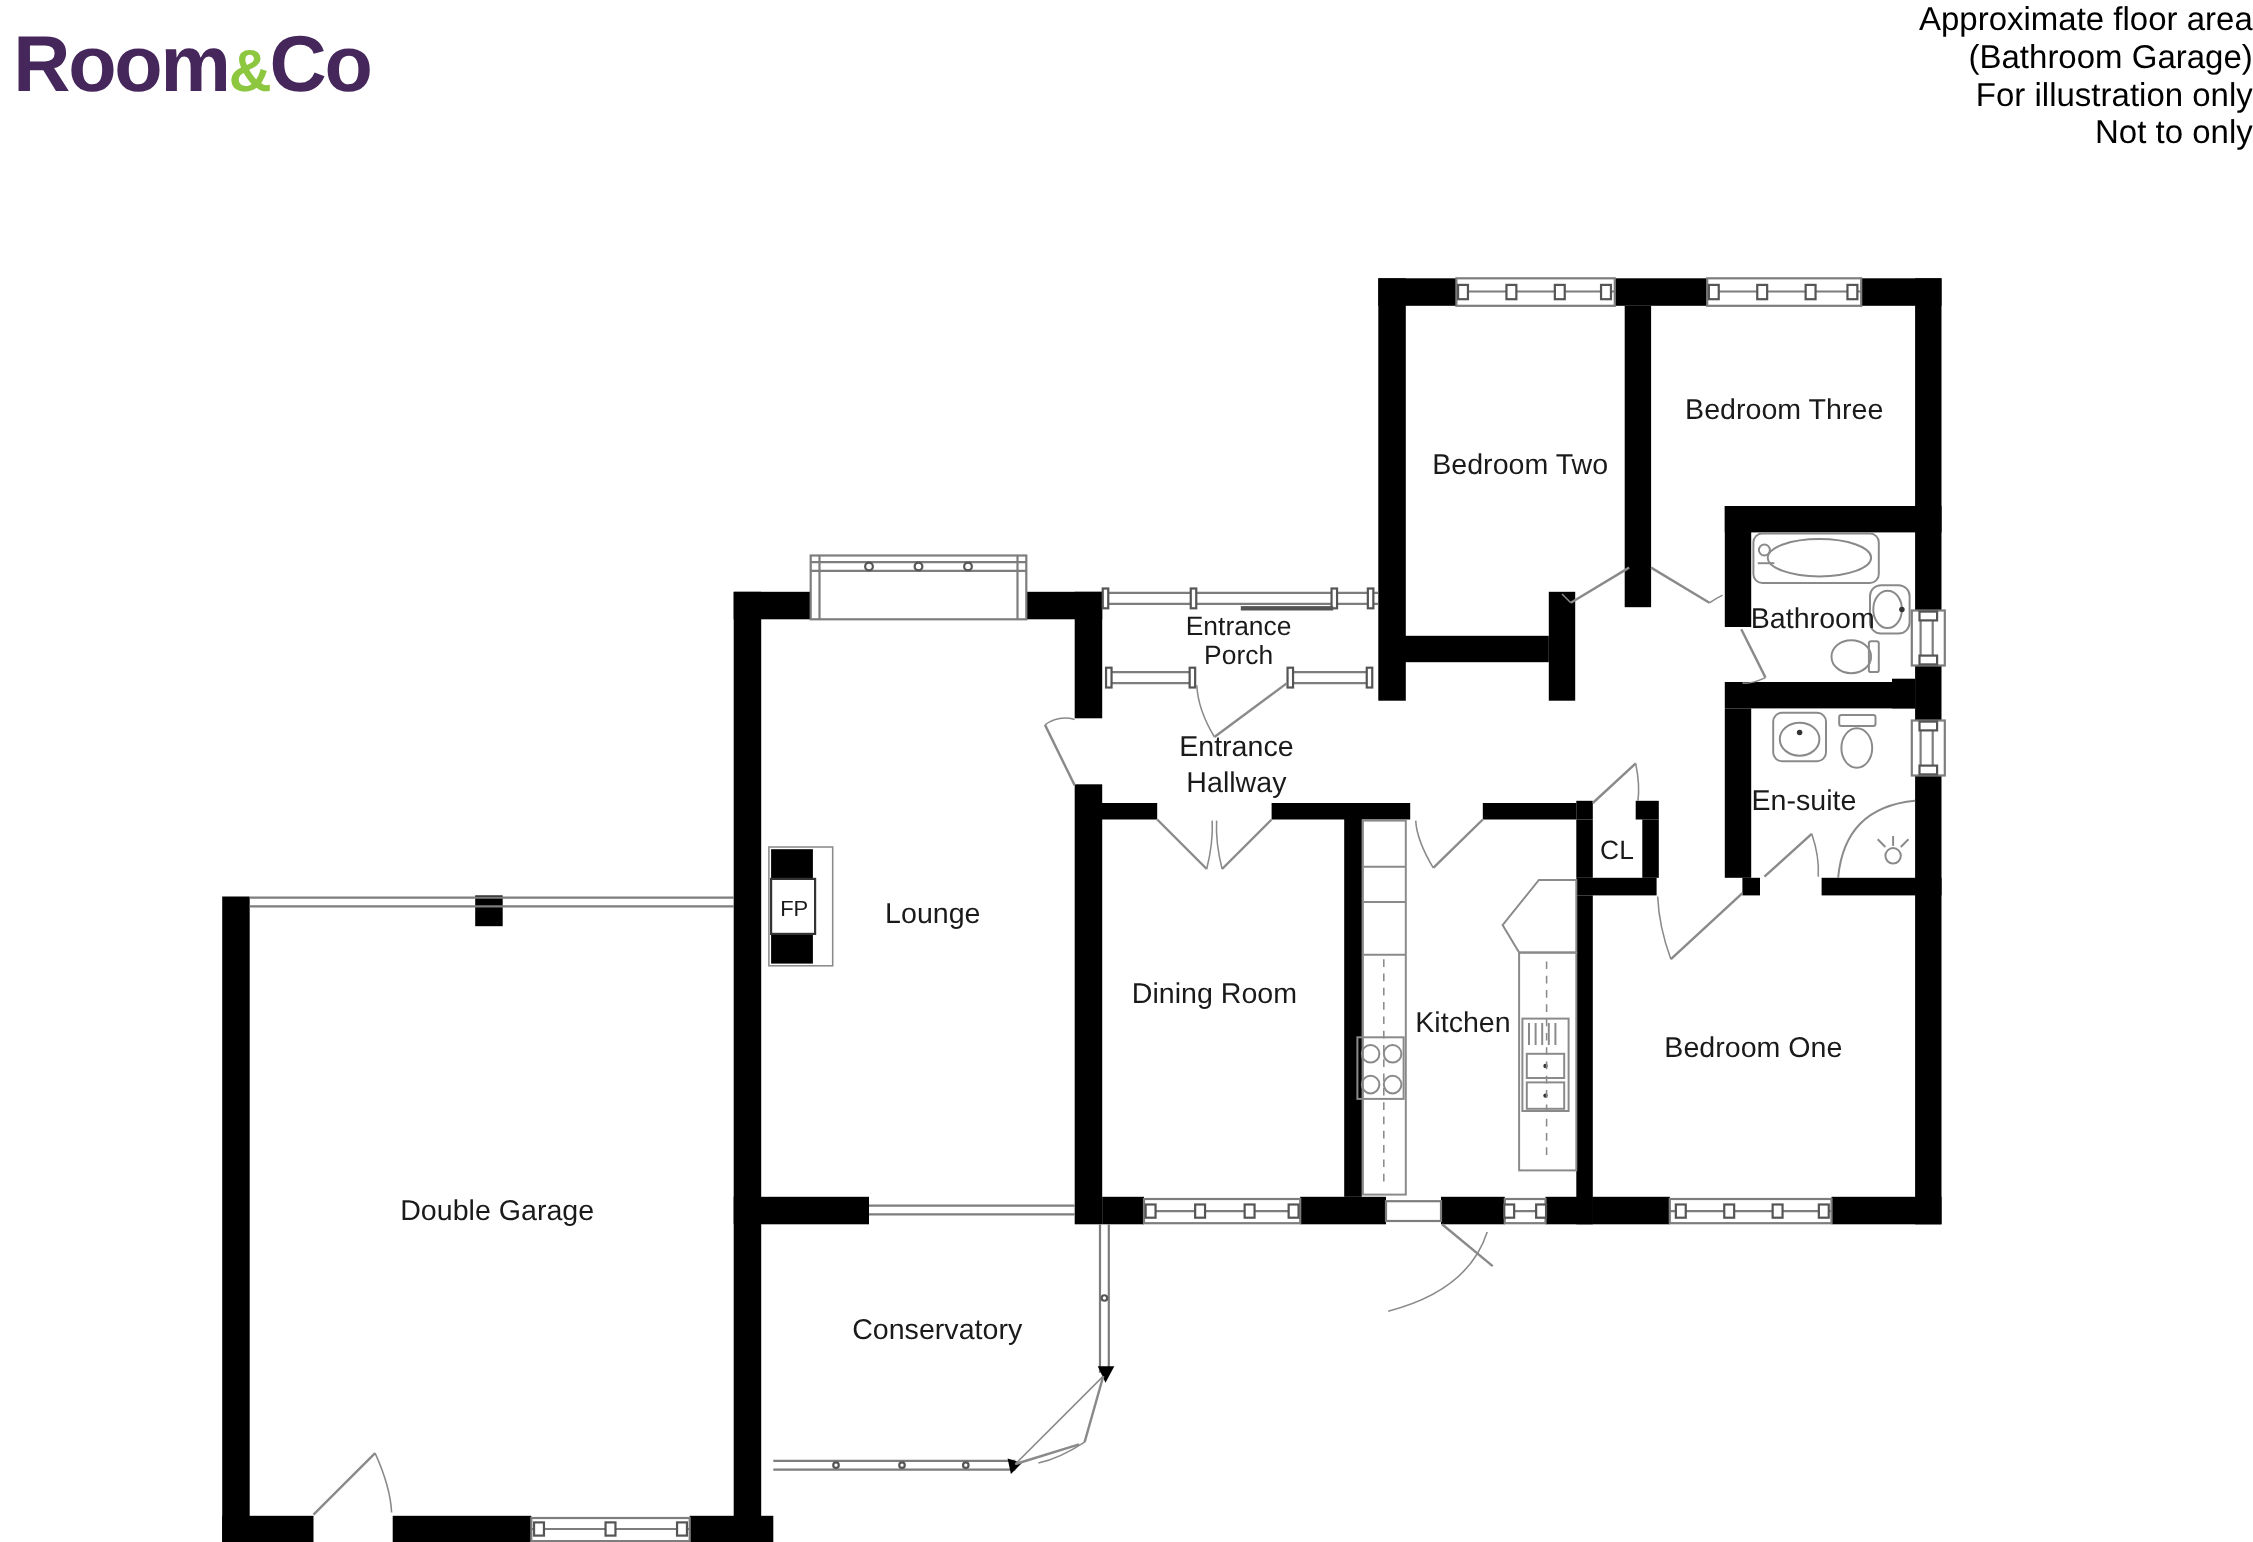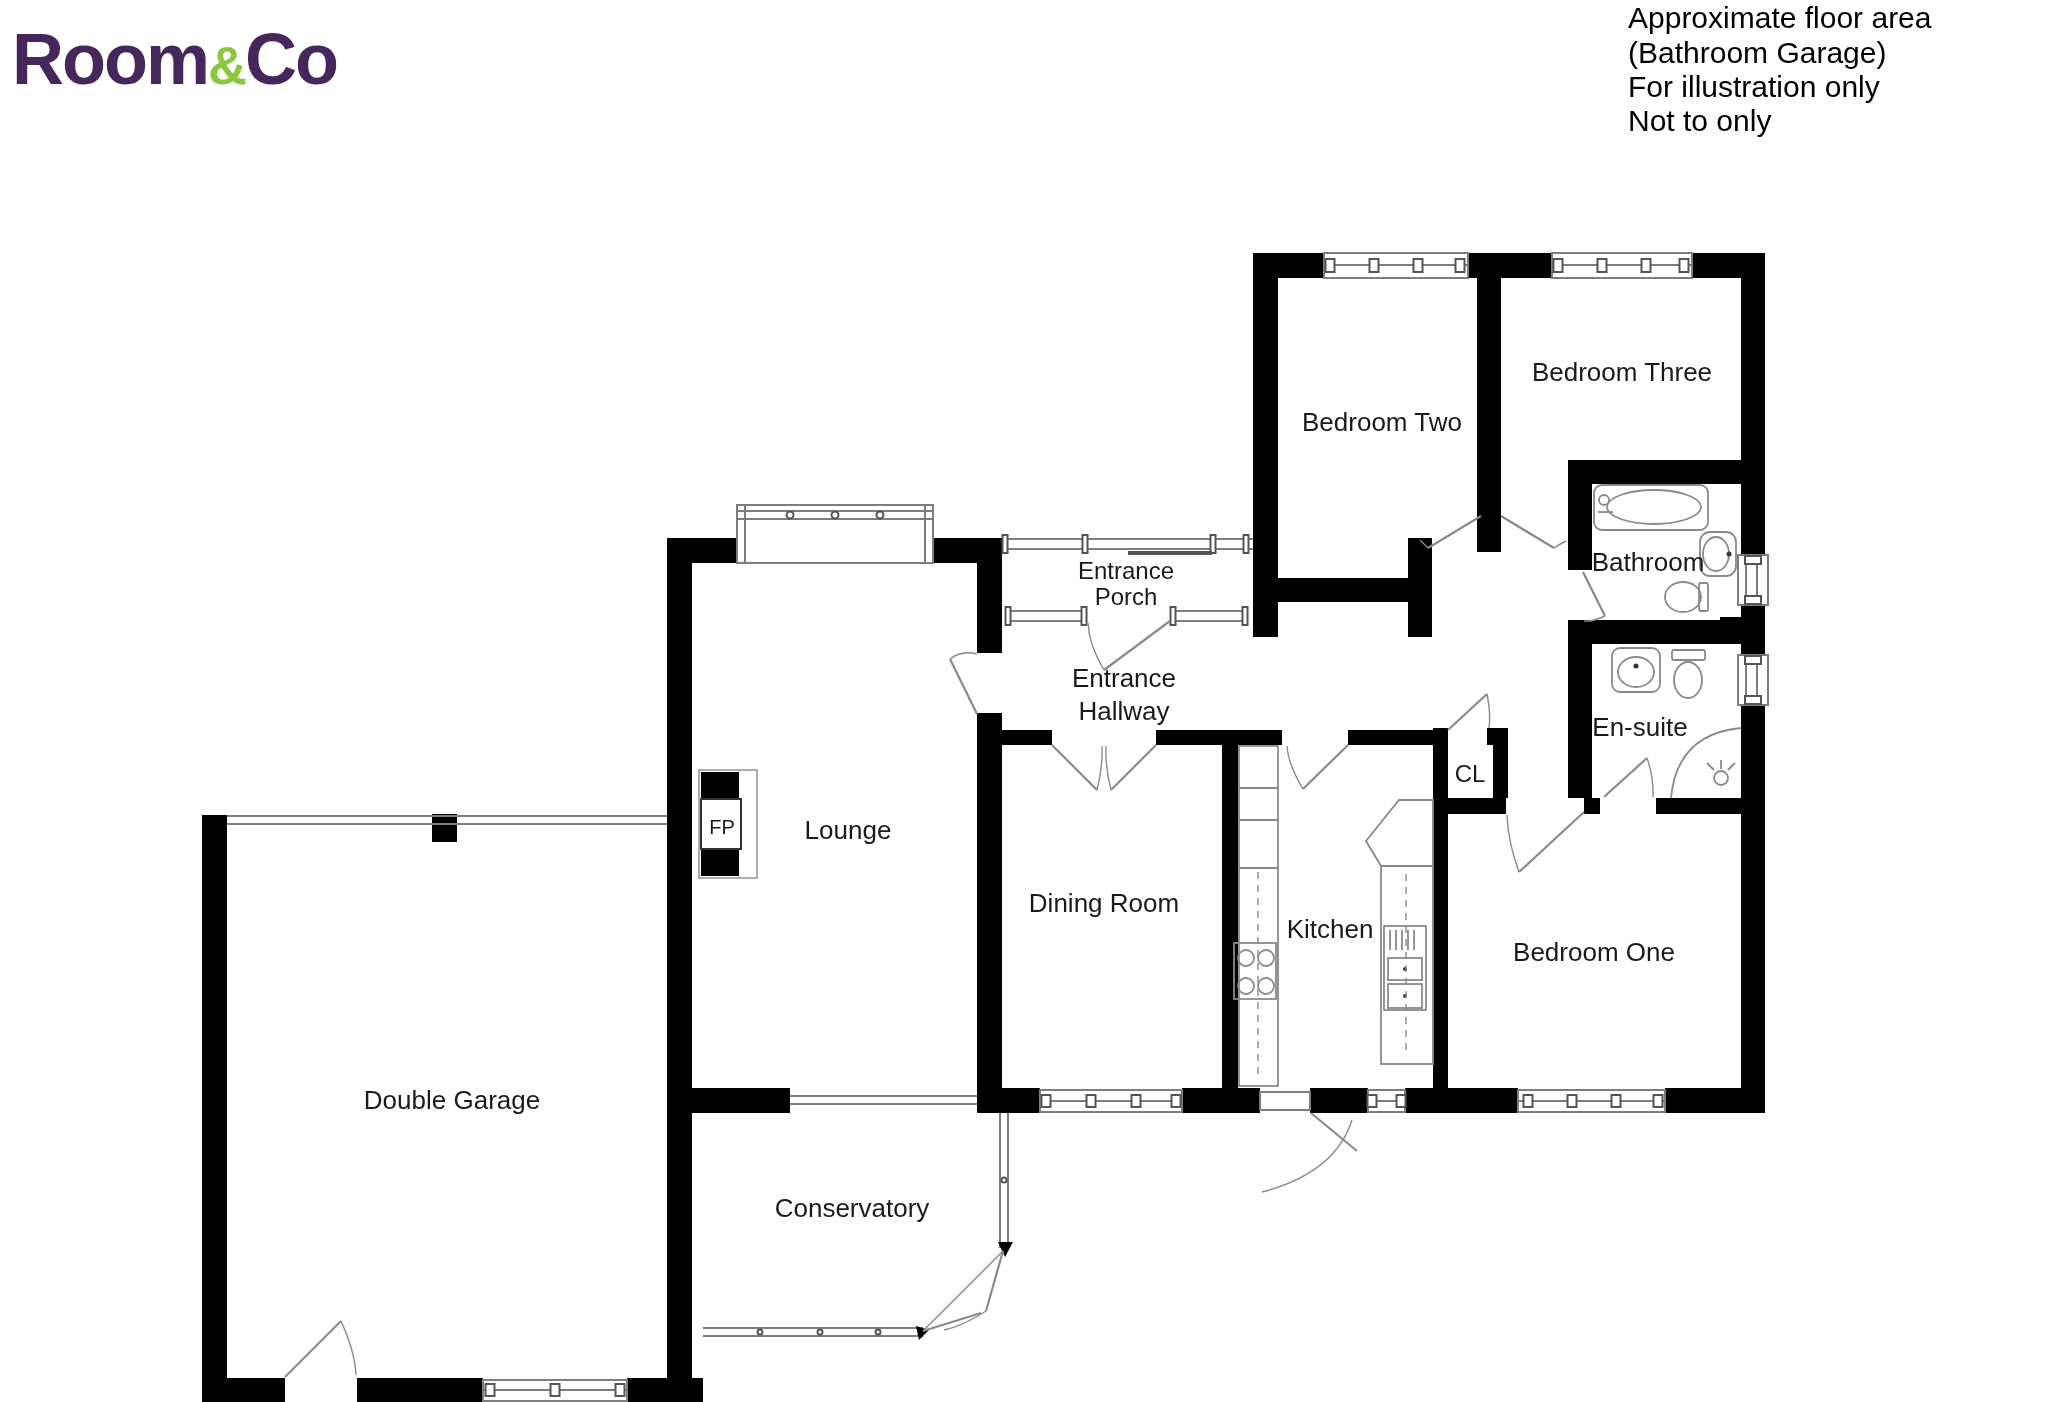--- a/index.html
+++ b/index.html
@@ -1,21 +1,21 @@
 <!DOCTYPE html>
 <html><head>
 <meta charset="utf-8">
 <style>
   html,body{margin:0;padding:0;background:#fff;}
   .page{position:relative;width:2048px;height:1402px;background:#ffffff;overflow:hidden;
         font-family:"Liberation Sans",sans-serif;}
   .logo{position:absolute;left:12px;top:18px;font-size:72px;font-weight:600;letter-spacing:-2px;
         color:#46275c;white-space:nowrap;}
   .logo .amp{color:#8dc63f;font-size:54px;font-weight:600;}
-  .floor-note{position:absolute;left:1628px;top:0px;width:420px;text-align:left;color:#000;}
+  .floor-note{position:absolute;left:1628px;top:0px;width:420px;text-align:right;color:#000;}
   .floor-note .l1{font-size:30px;line-height:36px;}
   .floor-note .l2{font-size:26px;line-height:34px;}
   .floor-note .l3,.floor-note .l4,.floor-note .l5{font-size:30px;line-height:34px;}
   svg.plan{position:absolute;left:0;top:0;}
   svg .roomlabel{font-size:26px;fill:#1a1a1a;}
   svg .smalllabel{font-size:24px;fill:#1a1a1a;}
   svg .tinylabel{font-size:20px;fill:#1a1a1a;}
 </style>
 </head>
 <body>

